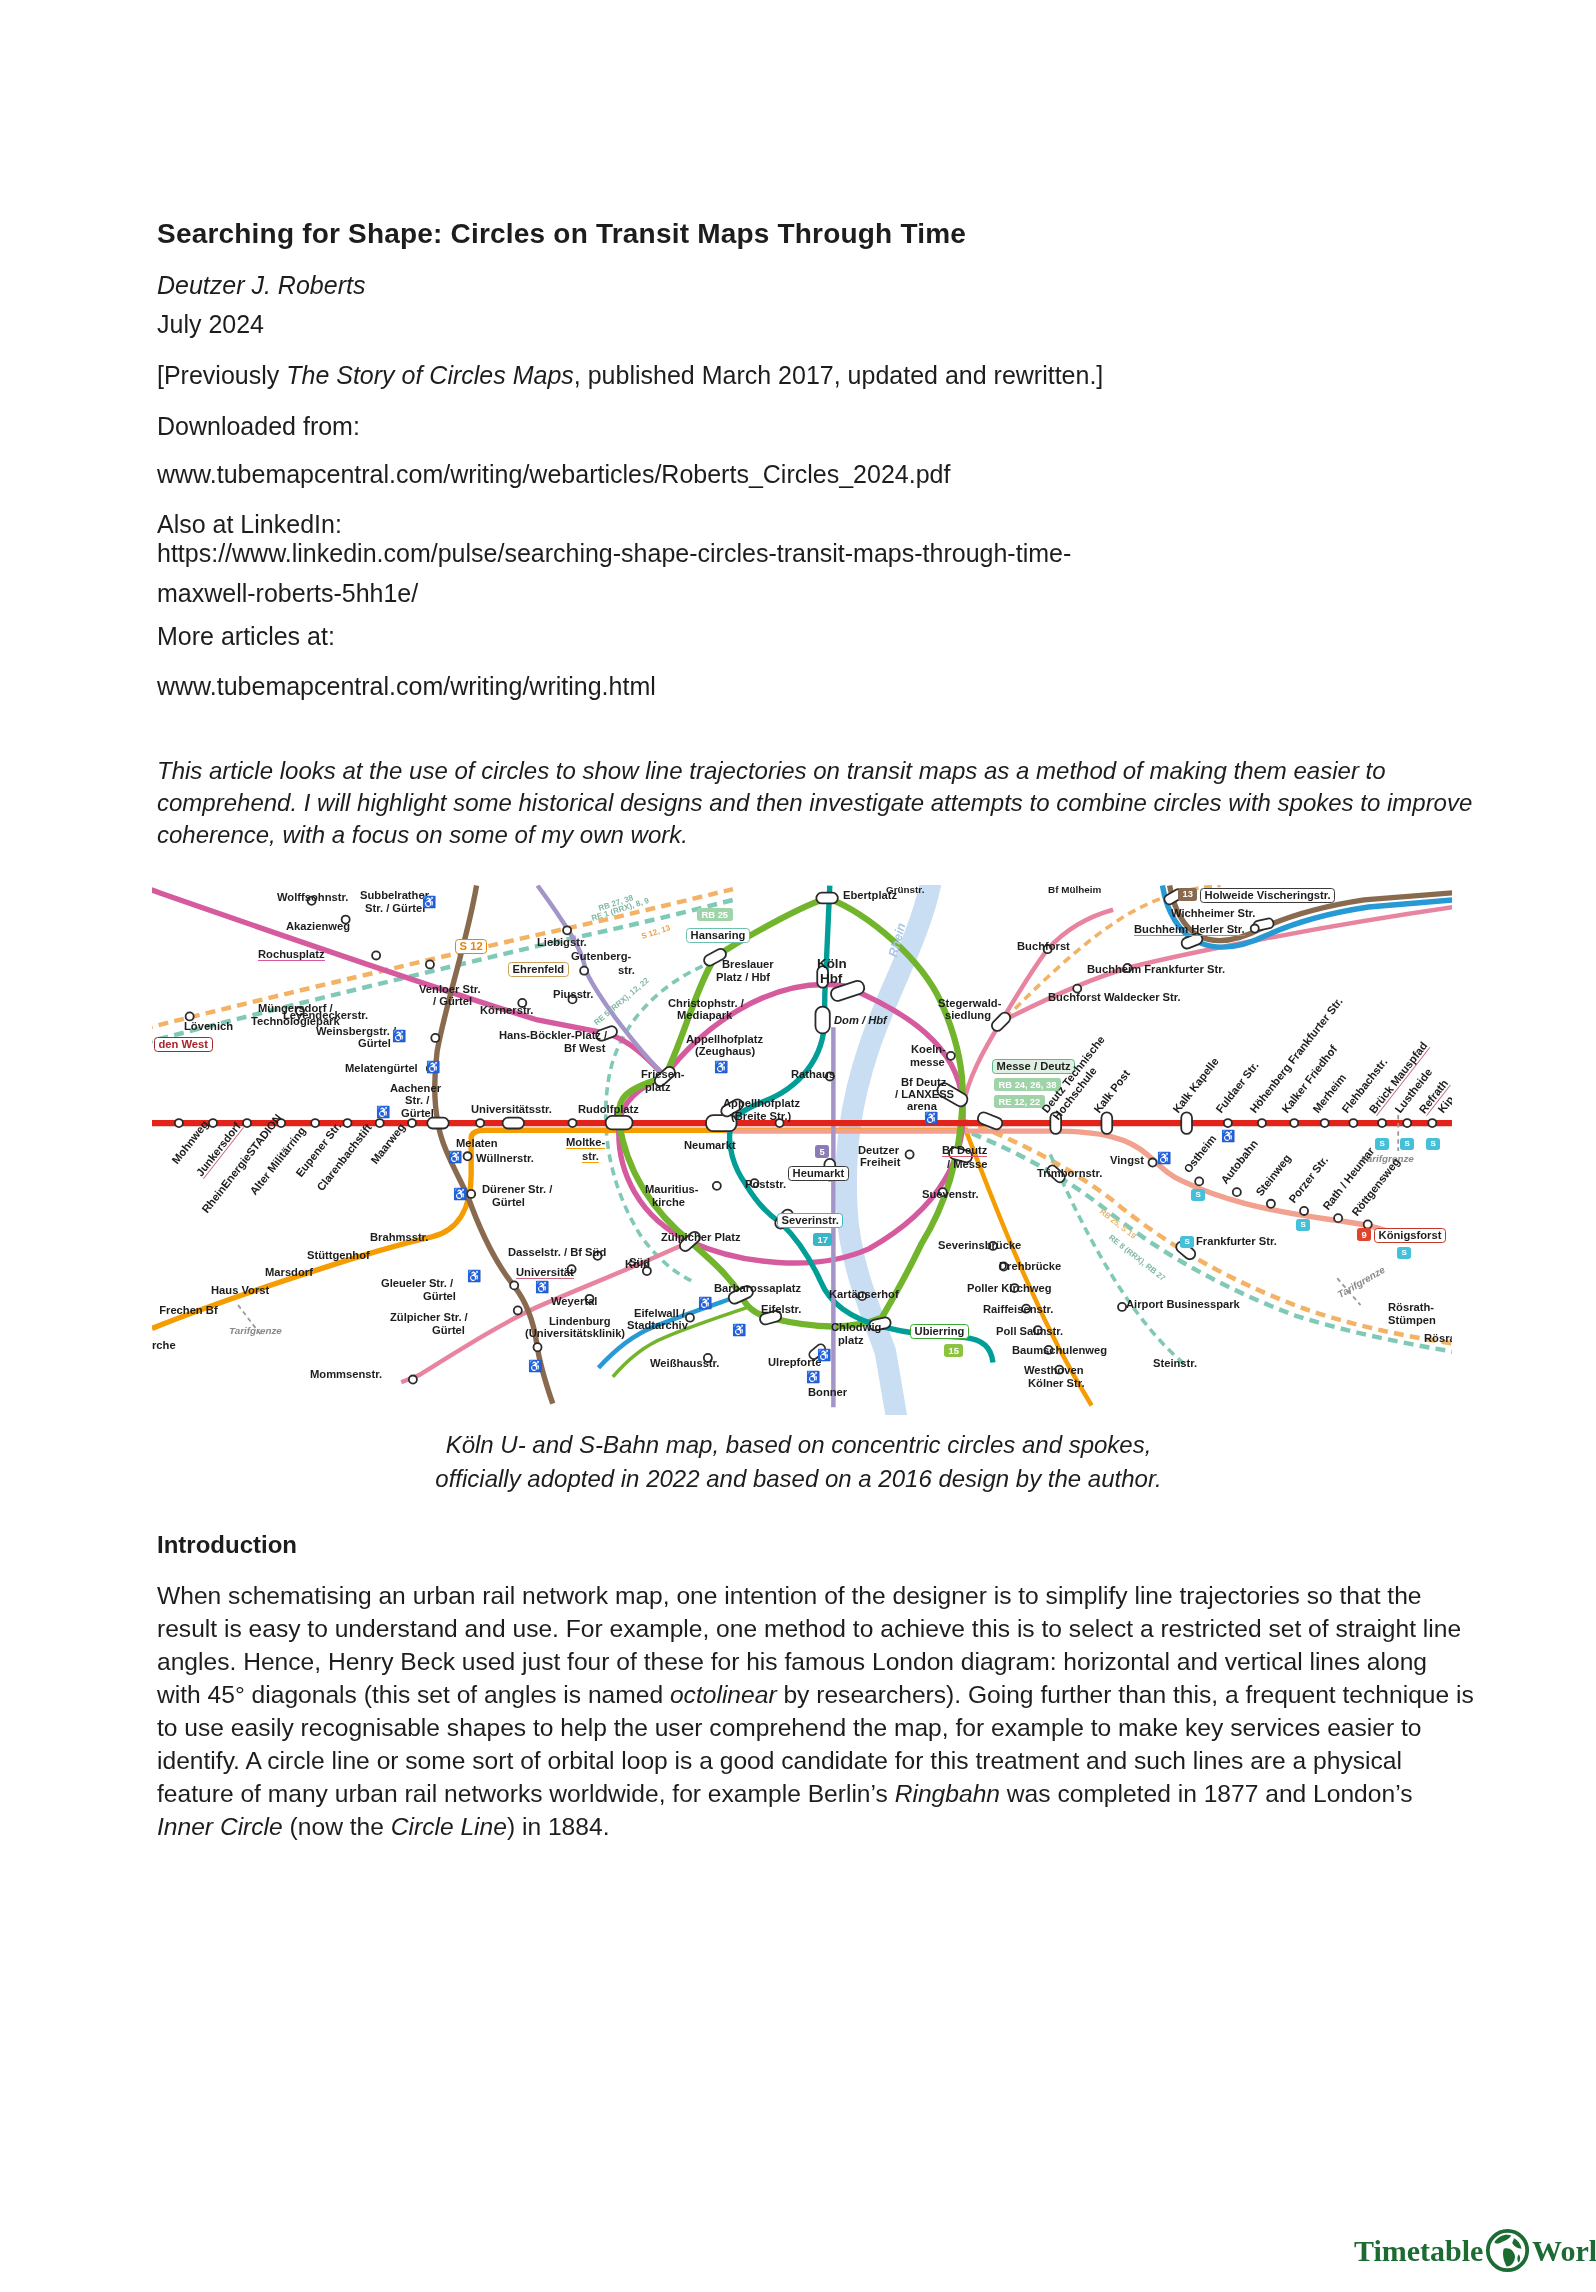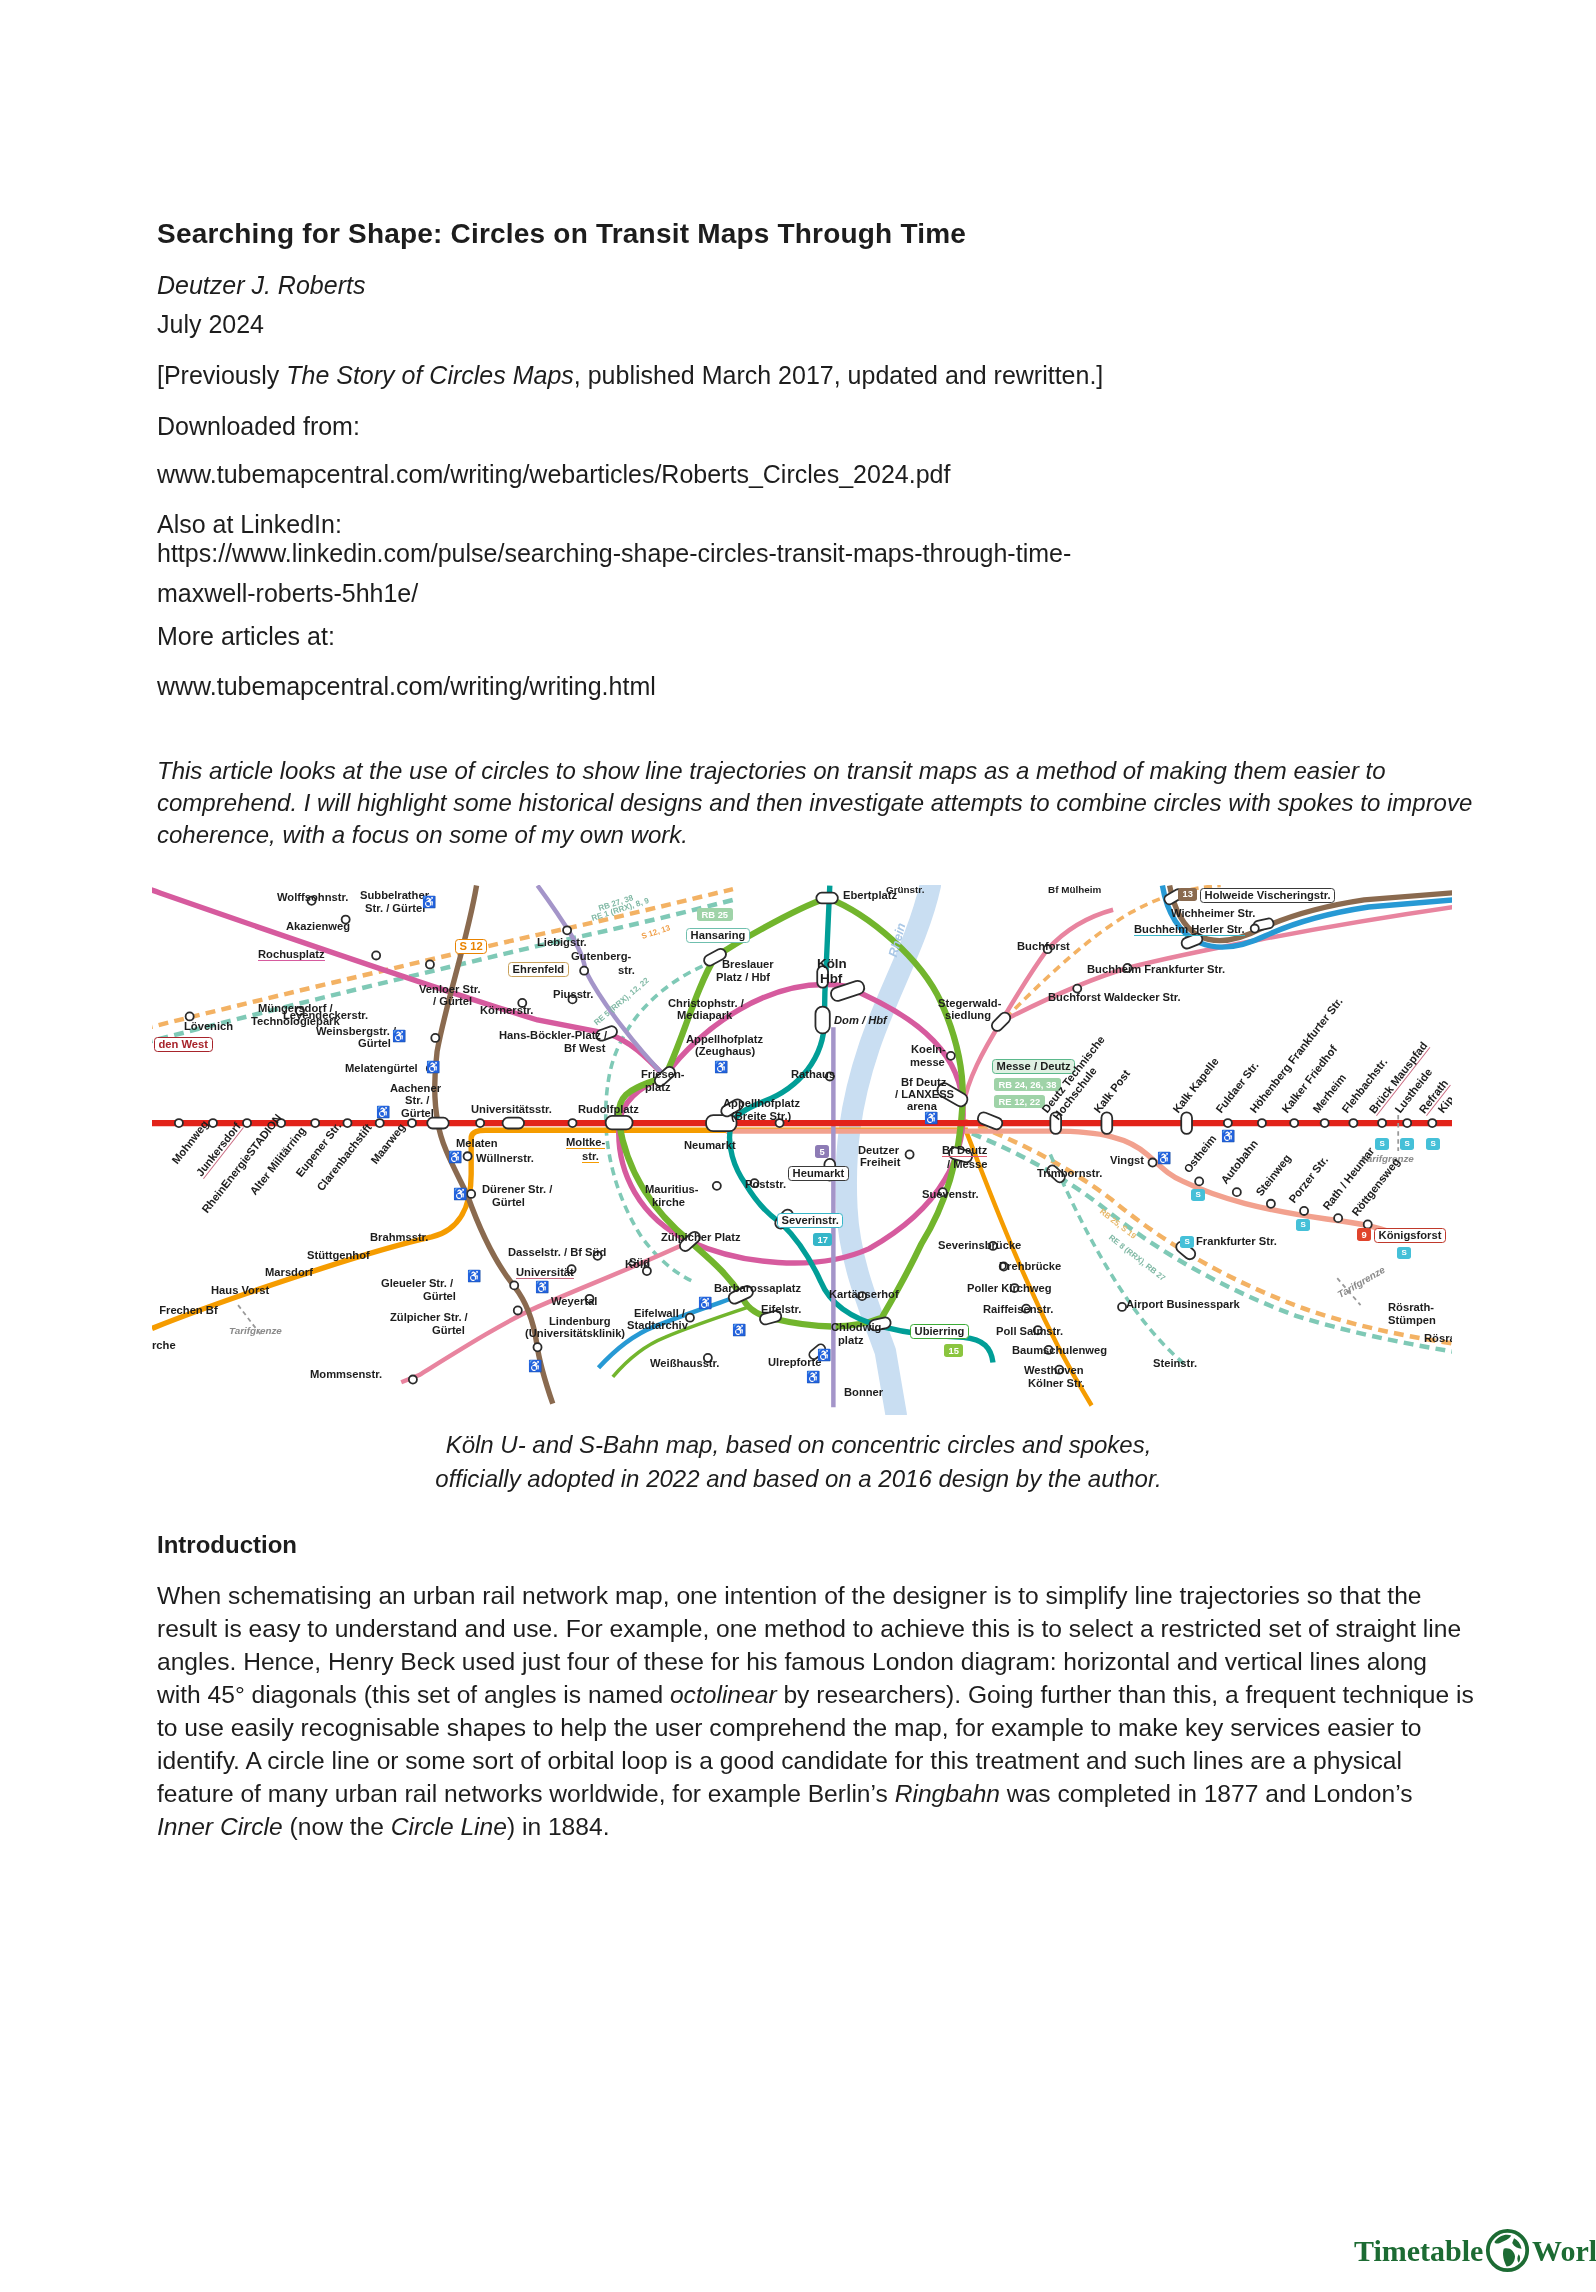--- a/index.html
+++ b/index.html
@@ -279,21 +279,21 @@
         <div class="ml" style="left: 609px; top: 419px;">Eifelstr.</div>
         <div class="ml" style="left: 580px; top: 439px; font-size: 11.6px;">♿</div>
         <div class="ml" style="left: 616px; top: 472px;">Ulrepforte</div>
         <div class="ml" style="left: 654px; top: 486px; font-size: 11.6px;">♿</div>
         <div class="ml" style="left: 679px; top: 437px;">Chlodwig-</div>
         <div class="ml" style="left: 686px; top: 450px;">platz</div>
         <div class="ml" style="left: 665px; top: 464px; font-size: 11.6px;">♿</div>
         <div class="ml box" style="left: 758px; top: 439px; border-color: rgb(58, 170, 53);">Ubierring</div>
         <div class="ml badge" style="left: 792px; top: 459px; background: rgb(139, 197, 63);">15</div>
         <div class="ml" style="left: 677px; top: 404px;">Kartäuserhof</div>
-        <div class="ml" style="left: 692px; top: 502px;">Bonner</div>
+        <div class="ml" style="left: 656px; top: 502px;">Bonner</div>
         <div class="ml box" style="left: 625px; top: 328px; border-color: rgb(53, 182, 201);">Severinstr.</div>
         <div class="ml badge" style="left: 661px; top: 348px; background: rgb(53, 182, 201);">17</div>
         <div class="ml box" style="left: 636px; top: 281px;">Heumarkt</div>
         <div class="ml badge" style="left: 663px; top: 260px; background: rgb(141, 123, 181);">5</div>
         <div class="ml" style="left: 532px; top: 255px;">Neumarkt</div>
         <div class="ml" style="left: 691px; top: 5.4px;">Ebertplatz</div>
         <div class="ml box" style="left: 534px; top: 43px; border-color: rgb(111, 191, 174);">Hansaring</div>
         <div class="ml badge" style="left: 545px; top: 23px; background: rgb(159, 211, 168);">RB 25</div>
         <div class="ml" style="left: 570px; top: 74px;">Breslauer</div>
         <div class="ml" style="left: 564px; top: 87px;">Platz / Hbf</div>

